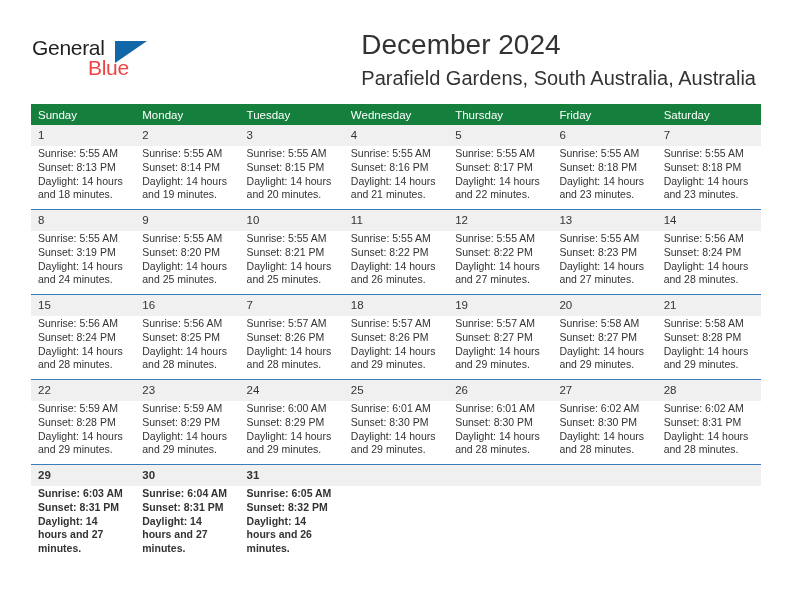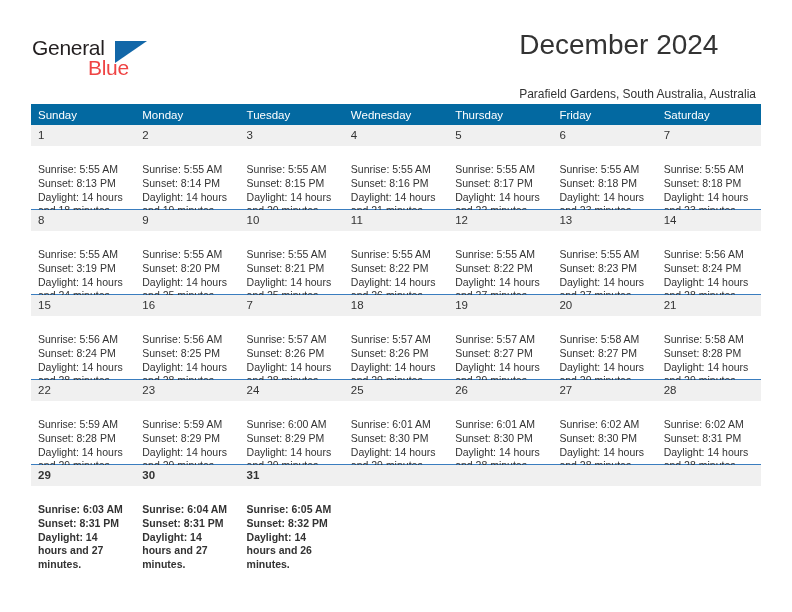--- a/index.html
+++ b/index.html
@@ -71,38 +71,38 @@
     text-align: left;
   }
   .cal-title {
     font-size: 28px;
     font-weight: normal;
     color: #333333;
     line-height: 34px;
     white-space: nowrap;
   }
   .cal-subtitle {
-    font-size: 12px;
+    font-size: 20px;
     color: #333333;
     line-height: 20px;
-    margin-top: 22px;
+    margin-top: 6px;
     white-space: nowrap;
   }
 
   
   .calendar {
     position: absolute;
     left: 31px;
     top: 104px;
     width: 730px;
     border-collapse: collapse;
     table-layout: fixed;
   }
   .calendar th {
-    background: #0369a1;
+    background: #15803d;
     color: #ffffff;
     font-size: 11.5px;
     font-weight: normal;
     text-align: left;
     padding: 4px 0 4px 7px;
     height: 13px;
     border: none;
   }
   .calendar td {
     vertical-align: top;
@@ -136,21 +136,21 @@
     padding: 4px 0 4px 7px;
     height: 13px;
     line-height: 13px;
     box-sizing: content-box;
   }
   .daynum.empty {
     color: transparent;
   }
 
   .details {
-    padding: 17px 6px 0 7px;
+    padding: 1px 6px 0 7px;
     font-size: 10.5px;
     line-height: 13.8px;
     color: #333333;
   }
   .details div {
     white-space: nowrap;
   }
   .details .daylight {
     white-space: normal;
   }

